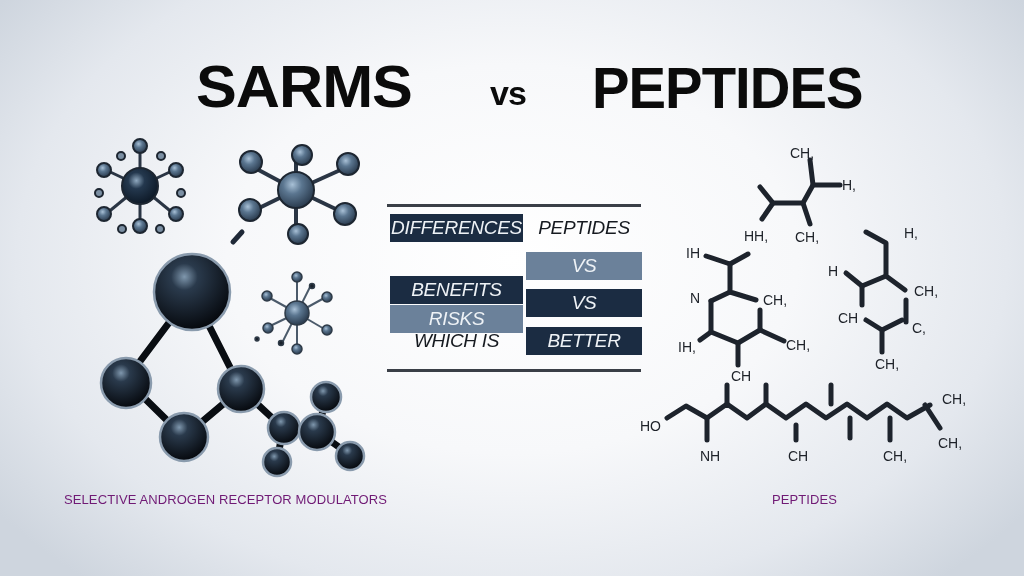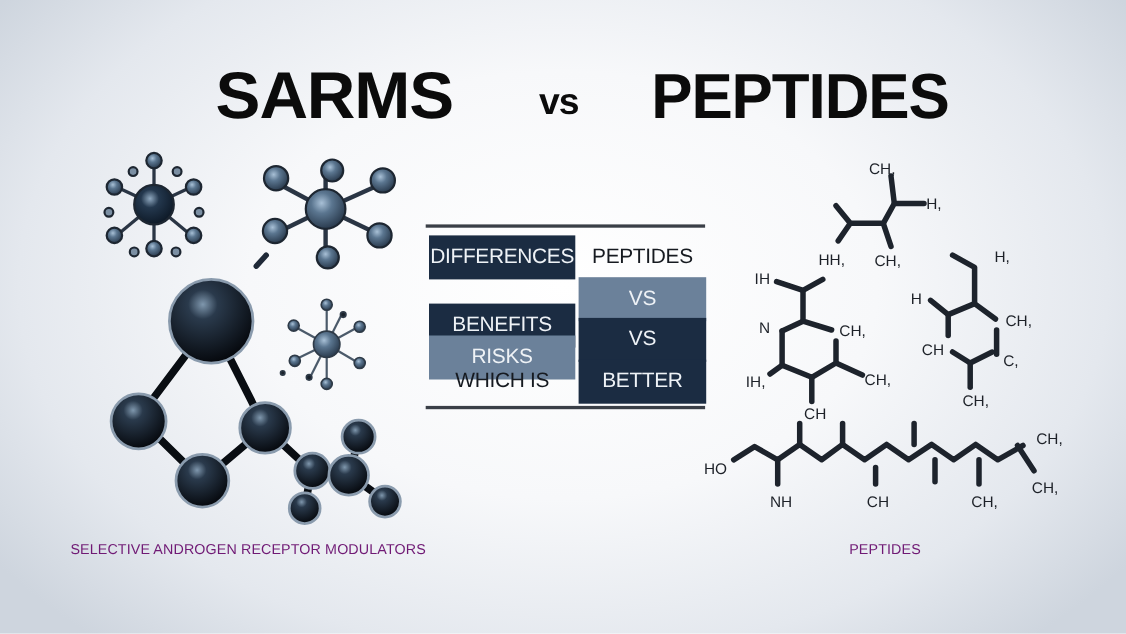--- a/index.html
+++ b/index.html
@@ -16,22 +16,22 @@
   .t-vs { left: 490px; top: 22px; font-size: 34px; letter-spacing: -1px; }
   .t-peptides { left: 592px; top: 2px; font-size: 58px; transform: scaleX(0.97); transform-origin: left; }
 
   .mol { position: absolute; left: 0; top: 0; }
 
   .grid-wrap { position: absolute; left: 385px; top: 202px; width: 260px; height: 172px; }
   .rule { position: absolute; left: 2px; width: 254px; height: 3px; background: #3a3f47; }
   .rule.top { top: 2px; }
   .rule.bottom { top: 167px; }
   .cell {
-    position: absolute; height: 40px; display: flex; align-items: center; justify-content: center;
-    font-size: 19px; color: #eef2f6; letter-spacing: -0.3px;
+    position: absolute; height: 28px; display: flex; align-items: center; justify-content: center;
+    font-size: 19px; color: #eef2f6; letter-spacing: -0.3px; font-style: italic;
   }
   .dark { background: #1b2c42; }
   .light { background: #6b819a; }
   .plain { background: transparent; color: #161a20; }
   .c-r0-l { left: 5px; top: 12px; width: 133px; }
   .c-r0-r { left: 141px; top: 12px; width: 116px; }
   .c-r1-l { left: 5px; top: 50px; width: 133px; margin-top: 24px; }
   .c-r1-r { left: 141px; top: 50px; width: 116px; }
   .c-r2-l { left: 5px; top: 103px; width: 133px; }
   .c-r2-r { left: 141px; top: 87px; width: 116px; }

